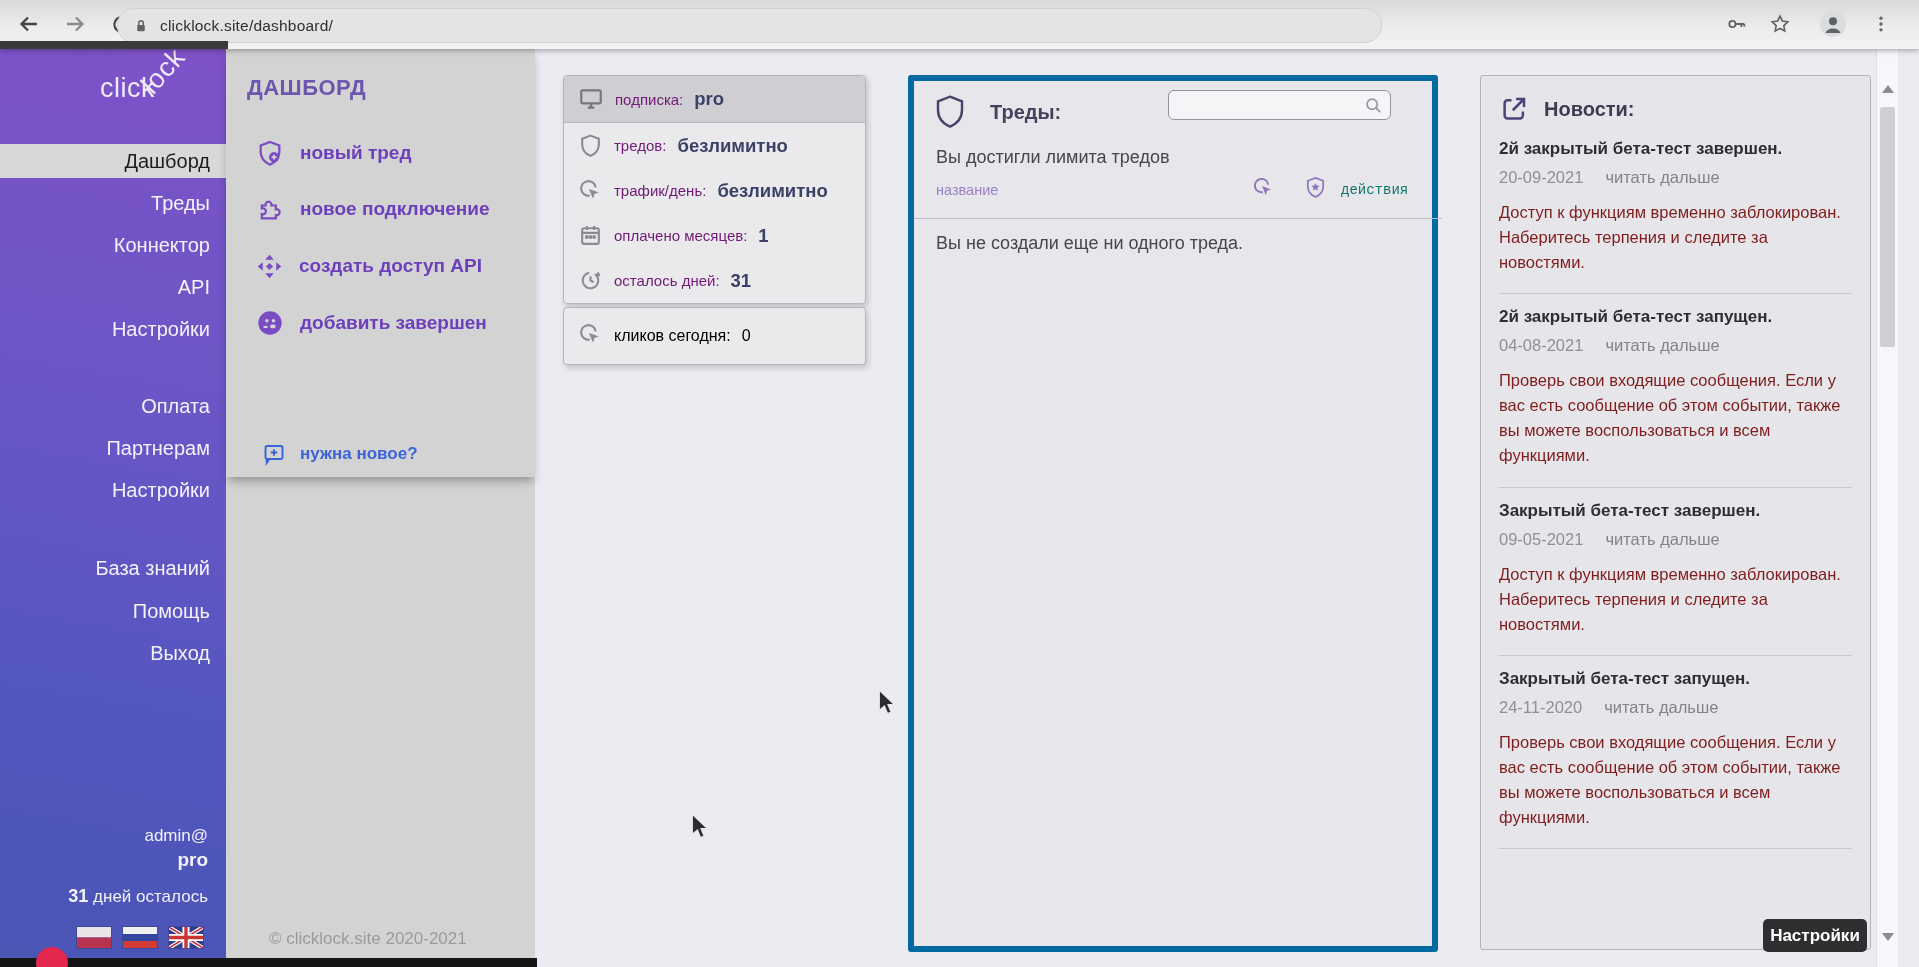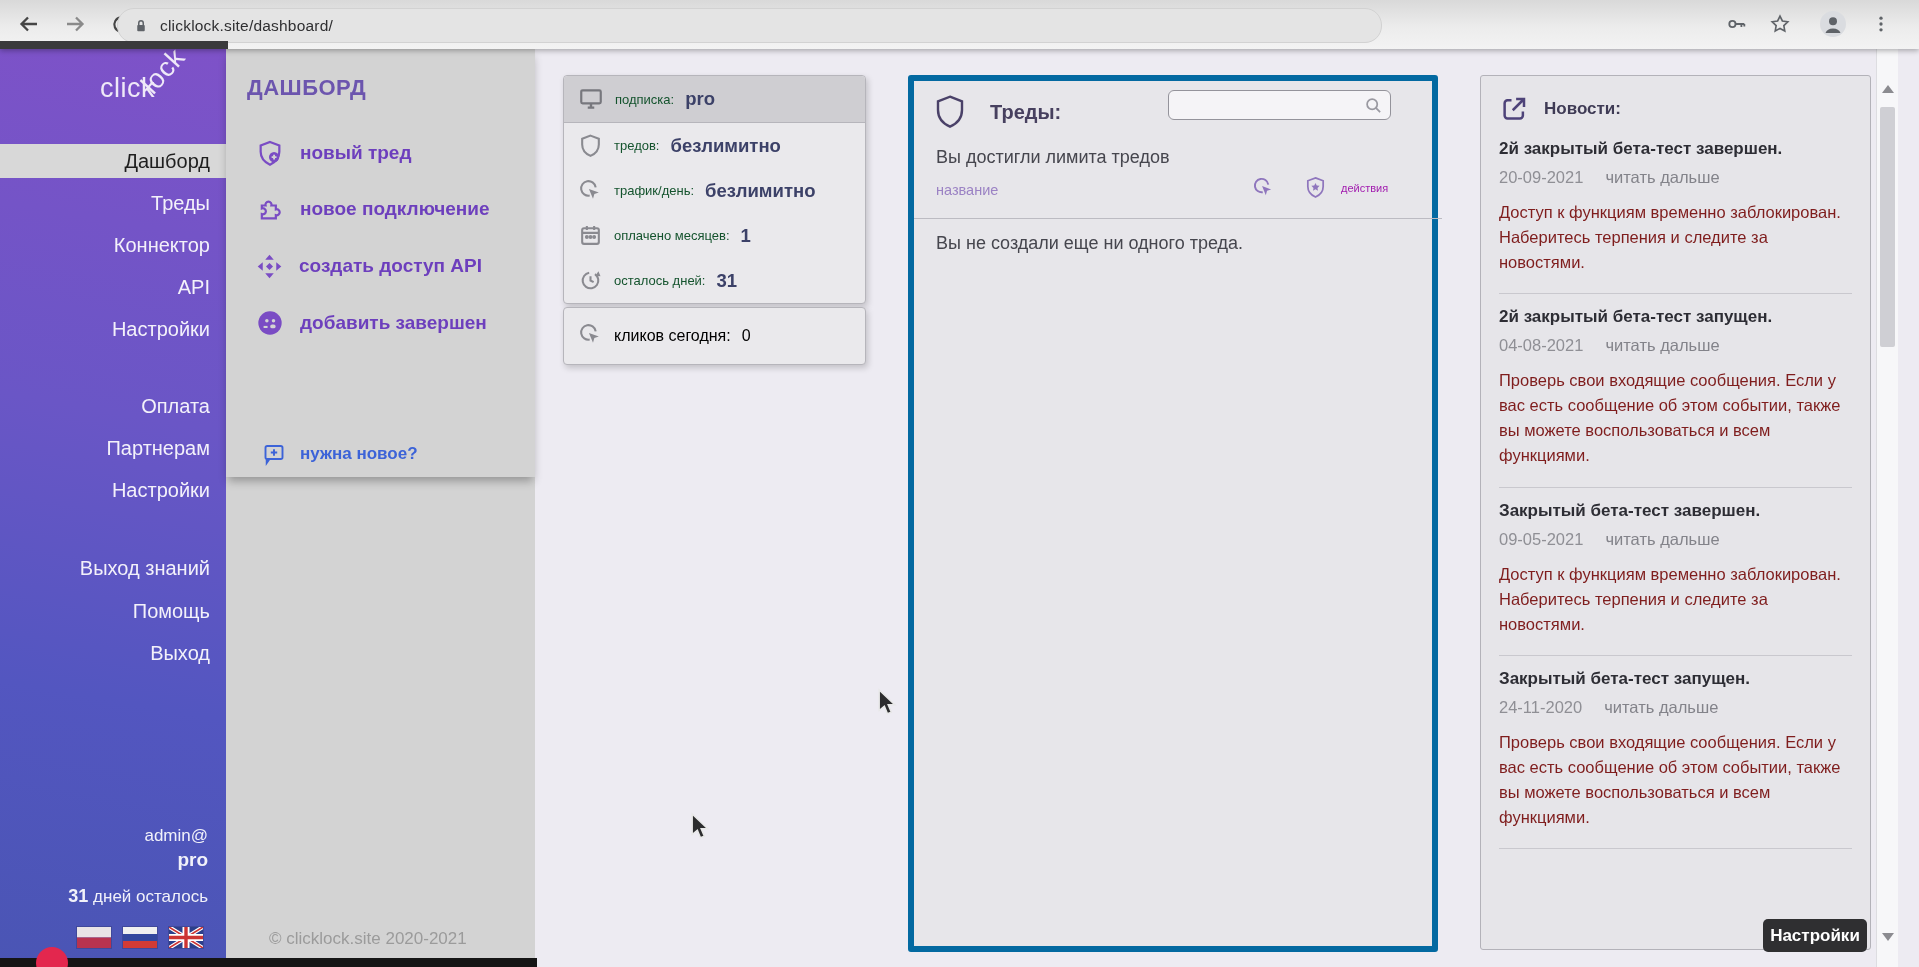--- a/index.html
+++ b/index.html
@@ -52,49 +52,49 @@
   .help .ic{color:#3c63d8;display:flex;}
   .help .lb{font-size:17px;font-weight:bold;color:#3c63d8;}
   .copyright{left:43px;top:880px;font-size:17px;color:#9b9b9b;}
 
   
   .subcard{left:563px;top:75px;width:303px;}
   .subbox{background:#eae9ec;border:1px solid #b6b5bb;border-radius:4px;box-shadow:2px 3px 6px rgba(0,0,0,.18);}
   .subrow{height:45px;display:flex;align-items:center;padding-left:14px;gap:11px;}
   .subrow.head{height:46px;background:#cfced2;border-bottom:1px solid #b6b5bb;border-radius:4px 4px 0 0;}
   .subrow .ic{color:#8a8a90;display:flex;}
-  .subrow .lb{font-size:13px;color:#14532d;}
+  .subrow .lb{font-size:15px;color:#701a75;}
   .subrow .vl{font-size:18.5px;font-weight:bold;color:#3c4168;}
   .subgap{height:3px;}
   .clicksbox{height:56px;display:flex;align-items:center;padding-left:14px;gap:11px;}
 
   
   .threads{left:908px;top:75px;width:530px;height:877px;background:#e7e6ea;
     border:6px solid #0369a1;border-radius:3px;box-sizing:border-box;}
   .th-shield{left:20px;top:13px;color:#4a4168;}
   .th-title{left:76px;top:20px;font-size:20px;font-weight:bold;color:#47405f;}
   .th-search{left:254px;top:9px;width:223px;height:30px;background:#f5f4f7;border:1px solid #94939b;
     border-radius:6px;box-sizing:border-box;}
   .th-search input{position:absolute;left:8px;top:1px;width:180px;height:26px;border:none;outline:none;
     background:transparent;font-size:15px;color:#333;font-family:inherit;}
   .th-search .mag{position:absolute;right:6px;top:4px;color:#9a99a1;}
   .th-limit{left:22px;top:66px;font-size:18px;color:#46464e;}
   .th-colname{left:22px;top:101px;font-size:14.5px;color:#9b82c4;}
-  .th-colact{left:427px;top:101px;font-size:11px;color:#a21caf;}
+  .th-colact{left:427px;top:101px;font-size:14px;color:#0f766e;font-family:Liberation Mono, monospace;}
   .th-ic1{left:338px;top:95px;color:#8f76bd;}
   .th-ic2{left:390px;top:95px;color:#8f76bd;}
   .th-divider{left:0;top:137px;width:528px;height:0;border-top:1px solid #bcbbc2;}
   .th-empty{left:22px;top:152px;font-size:18px;color:#46464e;}
 
   
   .news{left:1480px;top:75px;width:391px;height:875px;background:#e6e5e9;
     border:1px solid #b3b2b9;border-radius:3px;box-sizing:border-box;padding:0 18px;overflow:hidden;}
   .nw-head{display:flex;align-items:center;gap:15px;margin-top:16px;height:34px;}
   .nw-head .ic{color:#4e4379;display:flex;}
-  .nw-title{font-size:17px;font-weight:bold;color:#3f3b55;}
+  .nw-title{font-size:20px;font-weight:bold;color:#3f3b55;}
   .news-item{padding:13px 0 18px 0;border-bottom:1px solid #c9c8ce;}
   .nw-t{font-size:17px;font-weight:bold;color:#2d2d34;}
   .nw-meta{margin-top:9px;font-size:16.5px;}
   .nw-date{color:#8f8f95;}
   .nw-more{color:#83838a;margin-left:22px;cursor:pointer;}
   .nw-body{margin-top:13px;font-size:16.5px;line-height:1.52;color:#7f1d1d;max-width:348px;}
 
   
   .scrollbar{left:1876px;top:49px;width:21px;height:918px;background:#f7f7f9;border-left:1px solid #dddde1;}
   .sb-up{left:5px;top:36px;width:0;height:0;border-left:6px solid transparent;border-right:6px solid transparent;
@@ -169,21 +169,21 @@
   <div class="abs logo"><span>click</span><span class="lk">lock</span></div>
 
   <div class="abs side-item active" style="top:95px;">Дашборд</div>
   <div class="abs side-item" style="top:137px;">Треды</div>
   <div class="abs side-item" style="top:179px;">Коннектор</div>
   <div class="abs side-item" style="top:221px;">API</div>
   <div class="abs side-item" style="top:263px;">Настройки</div>
   <div class="abs side-item" style="top:340px;">Оплата</div>
   <div class="abs side-item" style="top:382px;">Партнерам</div>
   <div class="abs side-item" style="top:424px;">Настройки</div>
-  <div class="abs side-item" style="top:502px;">Выход знаний</div>
+  <div class="abs side-item" style="top:502px;">База знаний</div>
   <div class="abs side-item" style="top:545px;">Помощь</div>
   <div class="abs side-item" style="top:587px;">Выход</div>
 
   <div class="abs acct" style="top:775px;">
     <div class="em">admin@</div>
     <div class="pl">pro</div>
     <div class="dy"><b>31</b> <span>дней осталось</span></div>
   </div>
 
   <div class="abs flags" style="right:23px;top:878px;">

